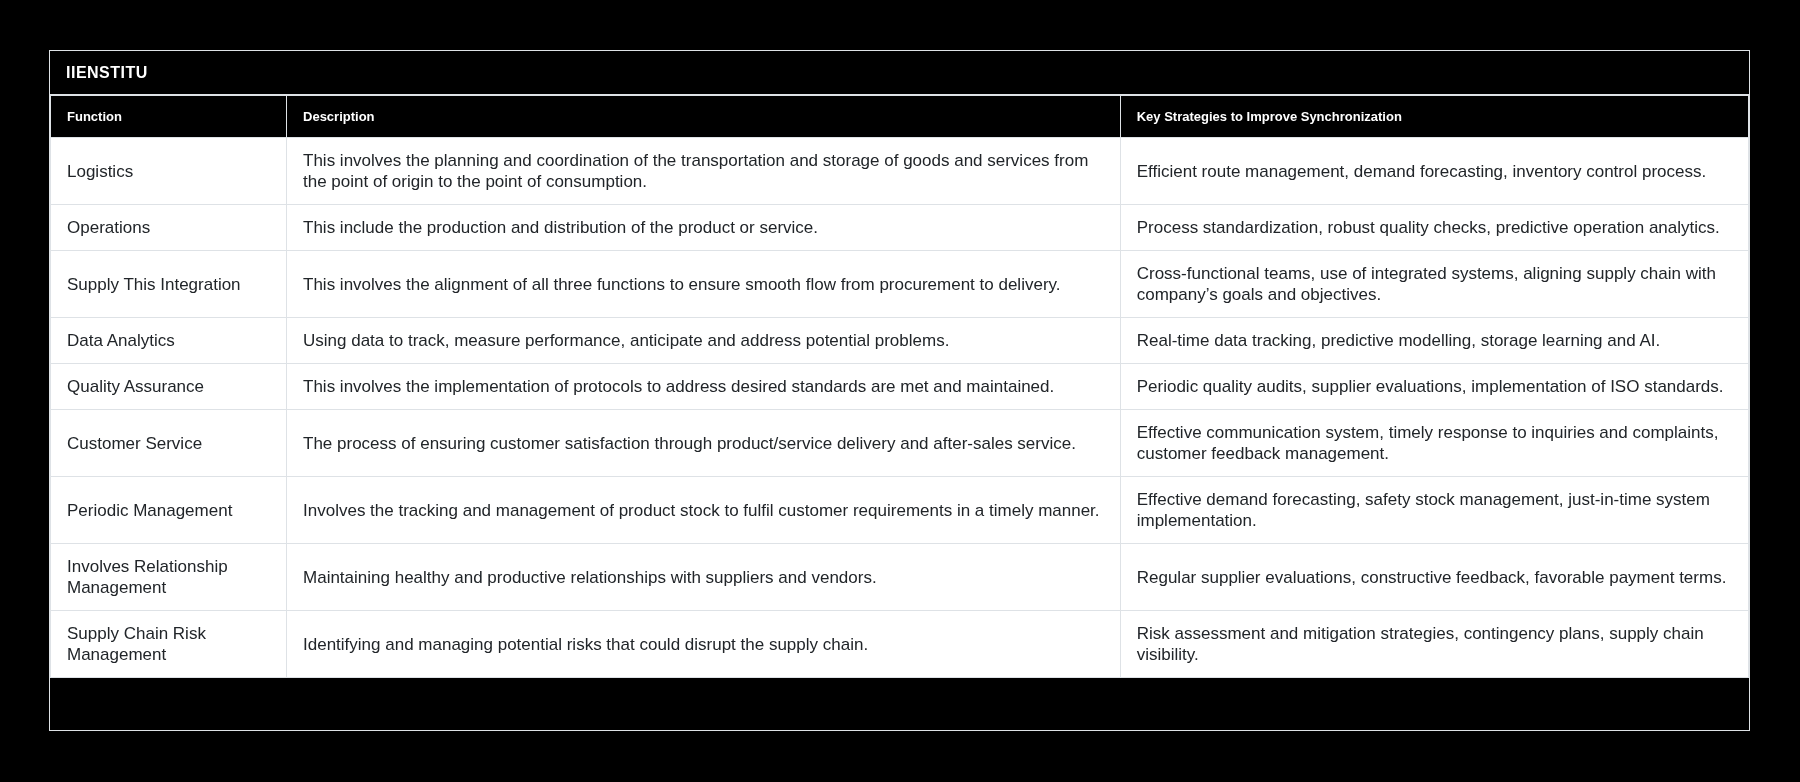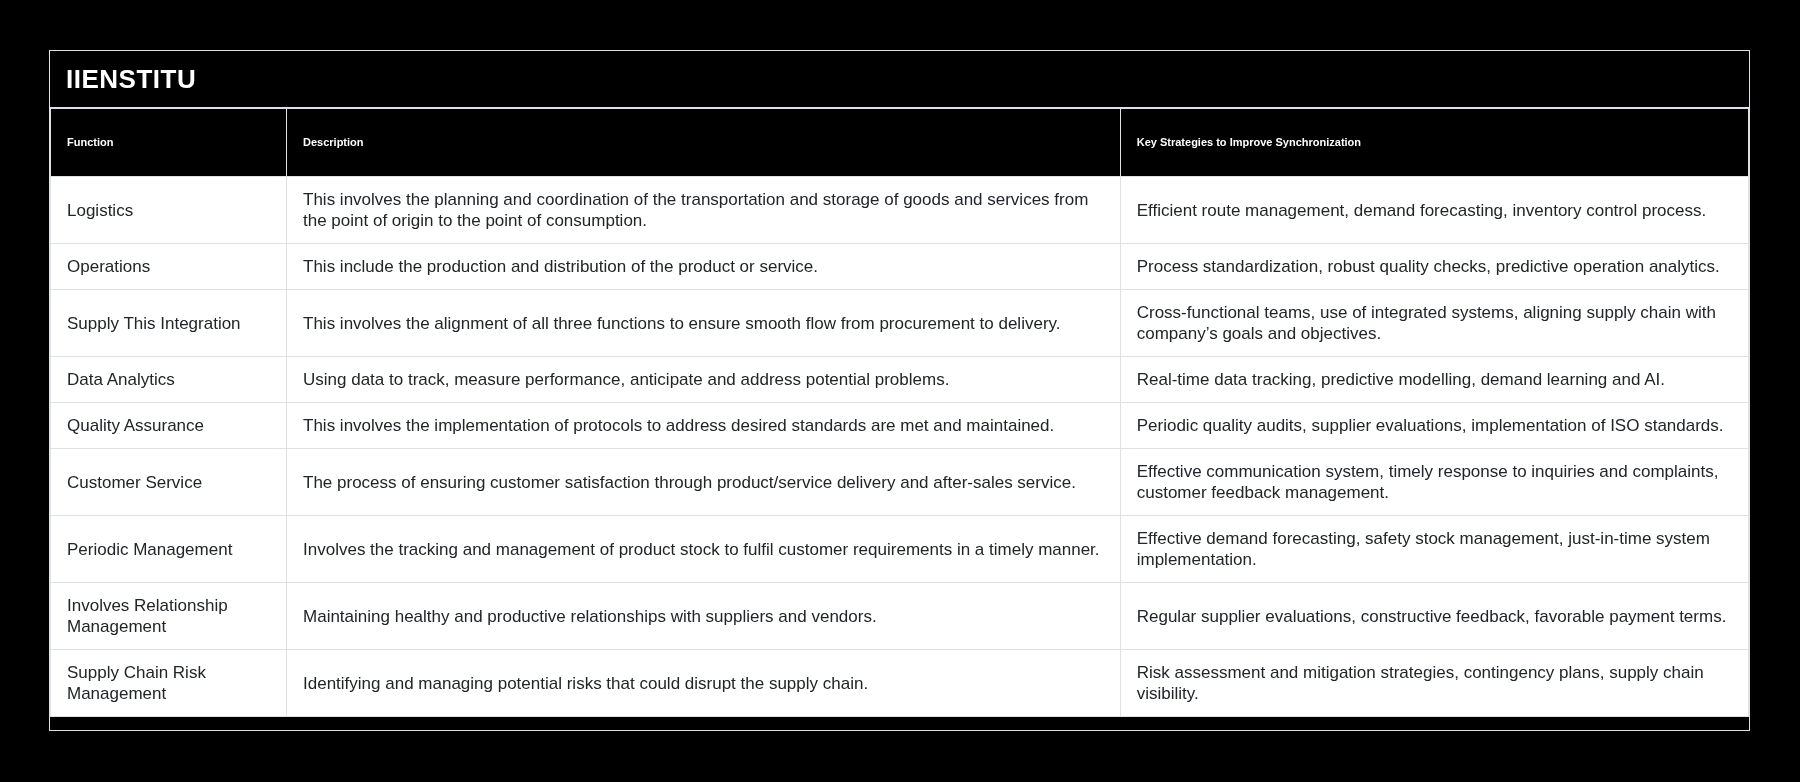--- a/index.html
+++ b/index.html
@@ -23,41 +23,41 @@
     height: 681px;
     box-sizing: border-box;
     border: 1px solid #dee2e6;
     background: #000000;
     overflow: hidden;
   }
   .title-bar {
     box-sizing: border-box;
     background: #000000;
     color: #ffffff;
-    font-size: 26px;
+    font-size: 16px;
     font-weight: bold;
     padding: 13px 16px 12px 16px;
     border-bottom: 1px solid #dee2e6;
     letter-spacing: 0.5px;
   }
   table.data-table {
     width: 100%;
     border-collapse: collapse;
     table-layout: fixed;
   }
   table.data-table col.c1 { width: 13.9%; }
   table.data-table col.c2 { width: 49.1%; }
   table.data-table col.c3 { width: 37.0%; }
   table.data-table th {
     background: #000000;
     color: #ffffff;
-    font-size: 11px;
+    font-size: 13px;
     font-weight: bold;
     text-align: left;
-    padding: 23px 16px;
+    padding: 10px 16px;
     border: 1px solid #dee2e6;
     line-height: 21px;
   }
   table.data-table td {
     background: #ffffff;
     color: #212529;
     font-size: 17px;
     font-weight: normal;
     text-align: left;
     vertical-align: middle;
@@ -97,21 +97,21 @@
             <td>Process standardization, robust quality checks, predictive operation analytics.</td>
           </tr>
           <tr>
             <td>Supply This Integration</td>
             <td>This involves the alignment of all three functions to ensure smooth flow from procurement to delivery.</td>
             <td>Cross-functional teams, use of integrated systems, aligning supply chain with company’s goals and objectives.</td>
           </tr>
           <tr>
             <td>Data Analytics</td>
             <td>Using data to track, measure performance, anticipate and address potential problems.</td>
-            <td>Real-time data tracking, predictive modelling, demand learning and AI.</td>
+            <td>Real-time data tracking, predictive modelling, storage learning and AI.</td>
           </tr>
           <tr>
             <td>Quality Assurance</td>
             <td>This involves the implementation of protocols to address desired standards are met and maintained.</td>
             <td>Periodic quality audits, supplier evaluations, implementation of ISO standards.</td>
           </tr>
           <tr>
             <td>Customer Service</td>
             <td>The process of ensuring customer satisfaction through product/service delivery and after-sales service.</td>
             <td>Effective communication system, timely response to inquiries and complaints, customer feedback management.</td>

